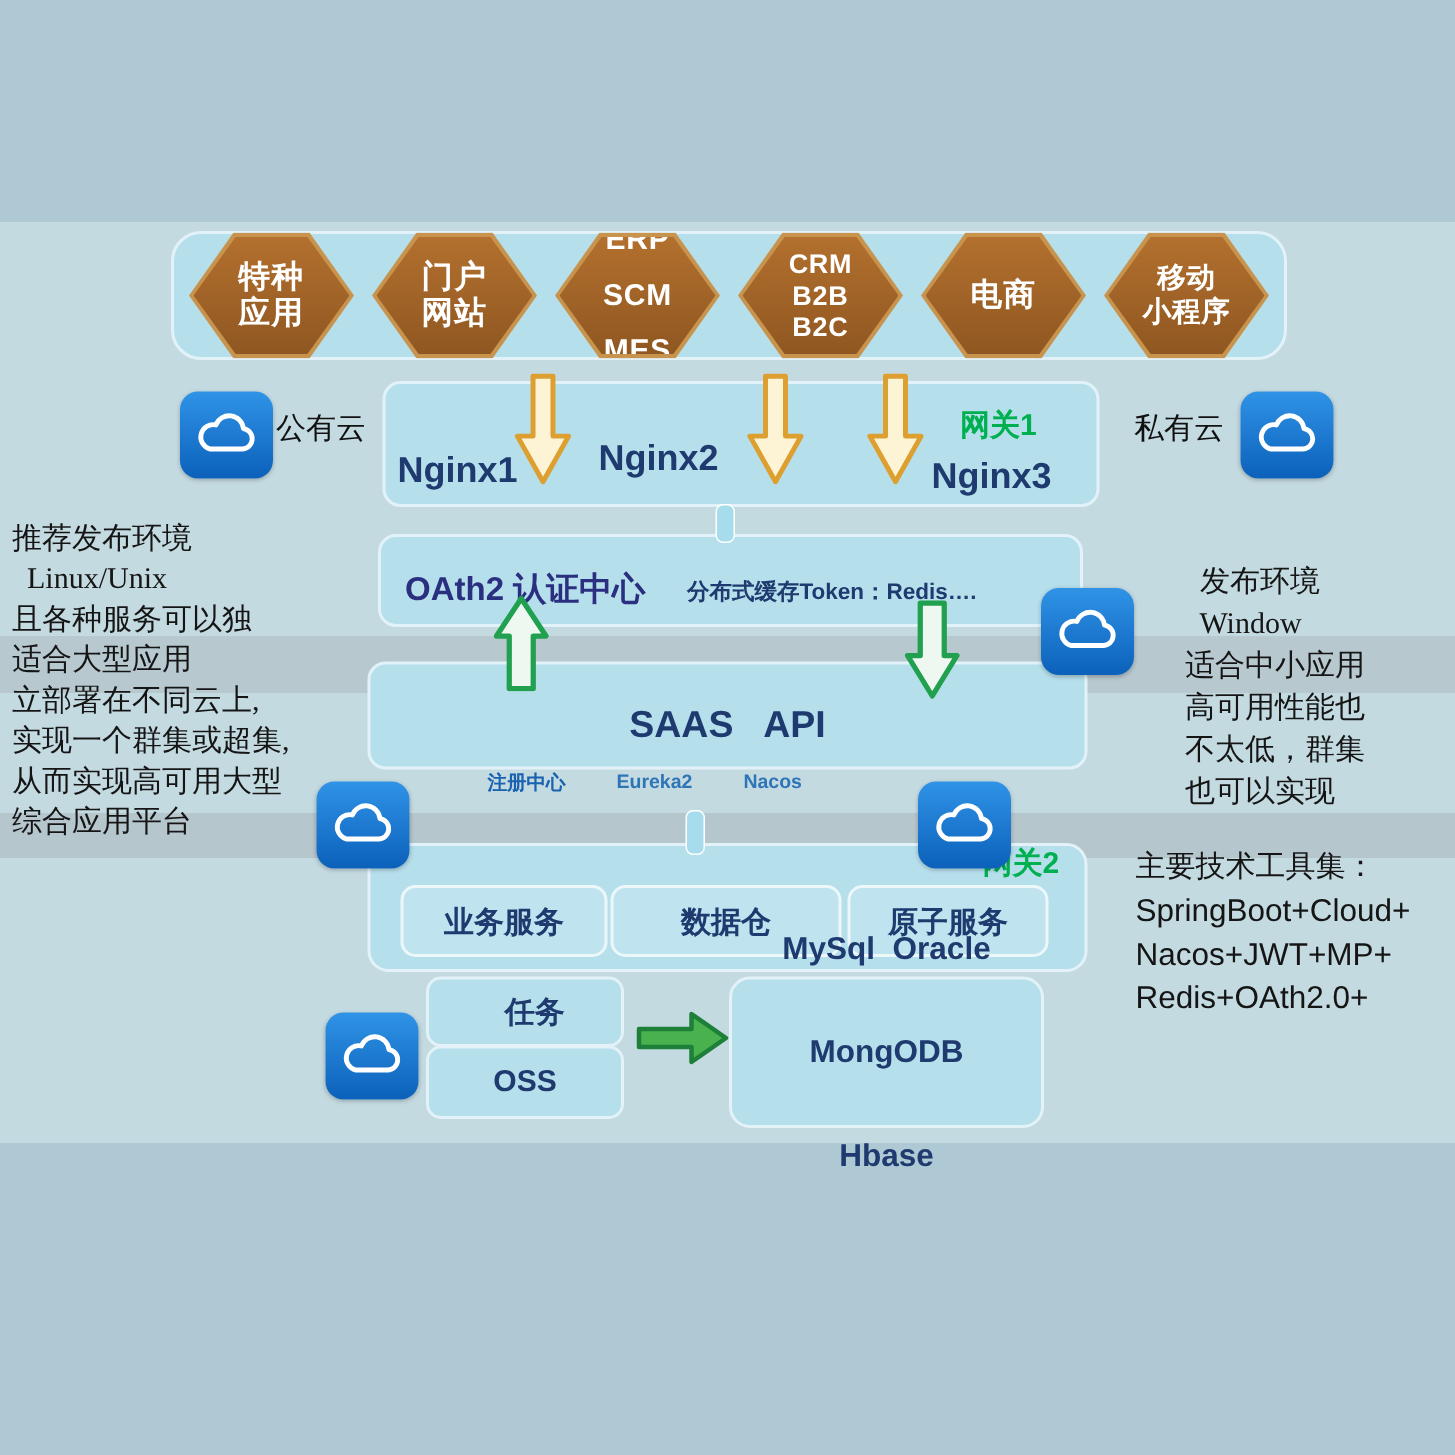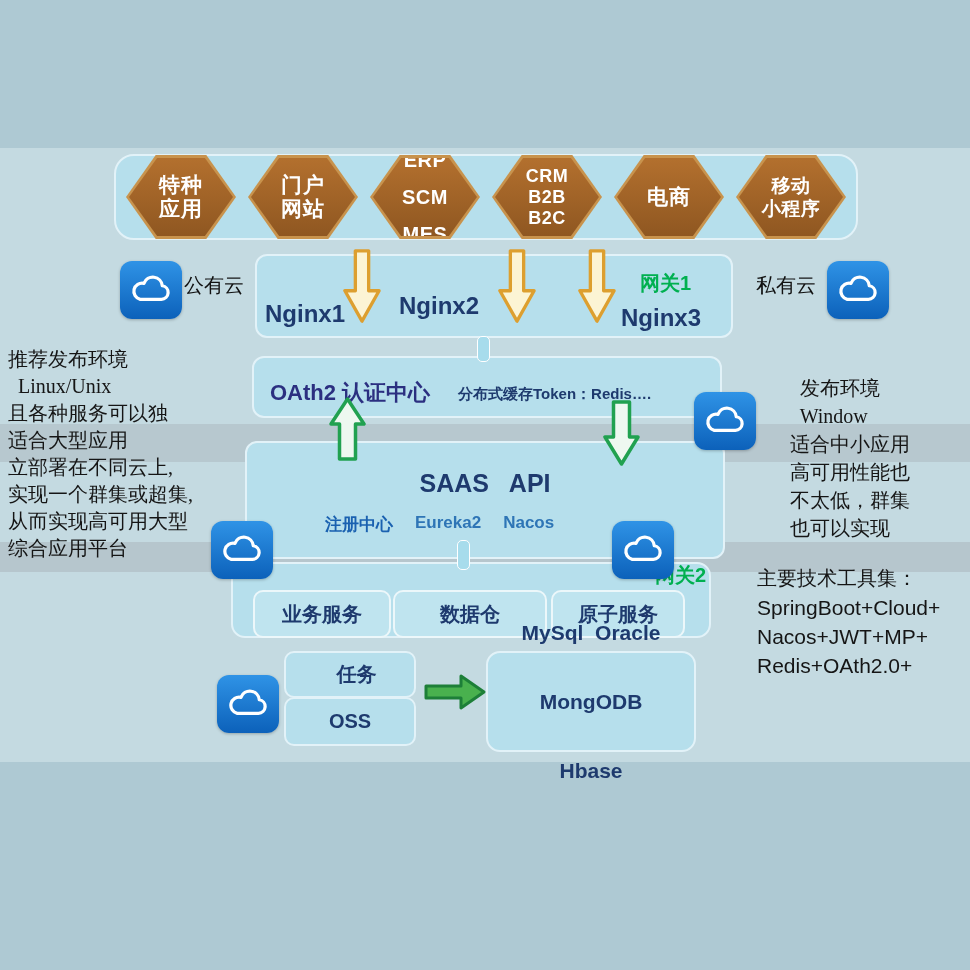--- a/index.html
+++ b/index.html
@@ -49,30 +49,30 @@
   .conn{position:absolute;width:11px;background:#a7dcec;border:1px solid #fff;border-radius:5px;z-index:2;}
   .conn1{left:477px;top:336px;height:24px;}
   .conn2{left:457px;top:540px;height:28px;}
 
   
   .oauth-box{left:252px;top:356px;width:470px;height:62px;}
   .oauth-title{position:absolute;left:16px;top:20px;font-size:22px;font-weight:bold;color:#2b2f80;}
   .oauth-cache{position:absolute;left:204px;top:27px;font-size:15px;font-weight:bold;color:#1e3a6e;}
 
   
-  .saas-box{left:245px;top:441px;width:480px;height:118px;}
+  .saas-box{left:245px;top:441px;width:480px;height:72px;}
   .saas-title{position:absolute;left:0;top:26px;width:100%;text-align:center;
     font-size:25px;font-weight:bold;color:#1e3a6e;white-space:pre;}
-  .registry{position:absolute;left:78px;top:70px;display:flex;gap:22px;font-weight:bold;font-size:17px;}
+  .registry{position:absolute;left:78px;top:70px;display:flex;gap:34px;font-weight:bold;font-size:13px;}
   .registry .lbl{color:#1a61b0;} .registry .itm{color:#2e75b6;}
 
   .gw2{position:absolute;left:655px;top:562px;font-size:20px;font-weight:bold;color:#00b050;z-index:2;}
 
   
-  .services-box{left:231px;top:562px;width:480px;height:76px;border-radius:14px;}
+  .services-box{left:245px;top:562px;width:480px;height:86px;border-radius:14px;}
   .svc{position:absolute;top:26px;height:48px;background:#bfe4ef;border:2px solid #ecf7fa;border-radius:10px;
     display:flex;align-items:center;justify-content:center;font-size:20px;font-weight:bold;color:#1e3a6e;box-sizing:border-box;}
   .svc1{left:20px;width:138px;} .svc2{left:160px;width:154px;} .svc3{left:318px;width:134px;}
 
   
   .task-box{left:284px;top:651px;width:132px;height:47px;border-radius:10px;
     display:flex;align-items:center;justify-content:center;font-size:20px;font-weight:bold;color:#1e3a6e;padding-left:13px;}
   .oss-box{left:284px;top:697px;width:132px;height:49px;border-radius:10px;
     display:flex;align-items:center;justify-content:center;font-size:20px;font-weight:bold;color:#1e3a6e;}
   .db-box{left:486px;top:651px;width:210px;height:101px;border-radius:14px;

